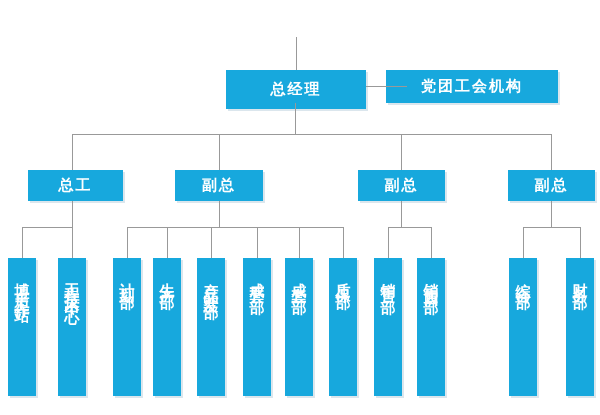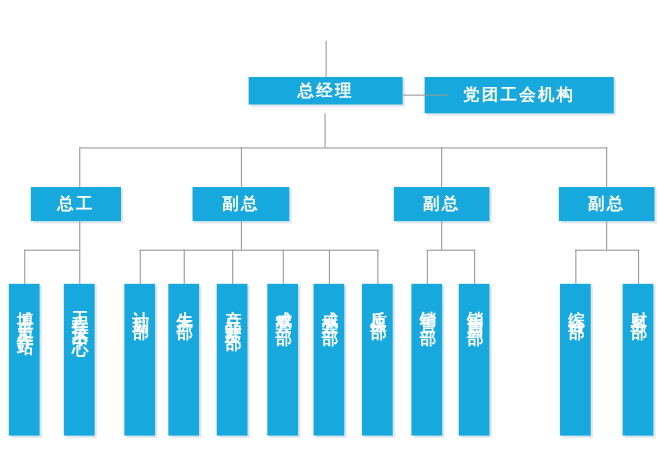--- a/index.html
+++ b/index.html
@@ -54,24 +54,24 @@
   }
   .line.h { height: 1px; }
   .line.v { width: 1px; }
 </style>
 </head>
 <body>
 
 <div id="canvas">
 
 
-  <div class="box" style="left:226px; top:70px; width:140px; height:25px;">总经理</div>
+  <div class="box" style="left:226px; top:70px; width:140px; height:39px;">总经理</div>
   <div class="box" style="left:386px; top:70px; width:172px; height:33px;">党团工会机构</div>
 
-  <div class="box" style="left:28px; top:170px; width:82px; height:31px;">总工</div>
+  <div class="box" style="left:28px; top:170px; width:95px; height:31px;">总工</div>
   <div class="box" style="left:175px; top:170px; width:88px; height:31px;">副总</div>
   <div class="box" style="left:358px; top:170px; width:87px; height:31px;">副总</div>
   <div class="box" style="left:508px; top:170px; width:87px; height:31px;">副总</div>
 
   <div class="vbox" style="left:8px;">博士后工作站</div>
   <div class="vbox" style="left:58px;">工程技术中心</div>
   <div class="vbox" style="left:113px;">计划部</div>
   <div class="vbox" style="left:153px;">生产部</div>
   <div class="vbox" style="left:197px;">产品开发部</div>
   <div class="vbox" style="left:243px;">成套一部</div>

